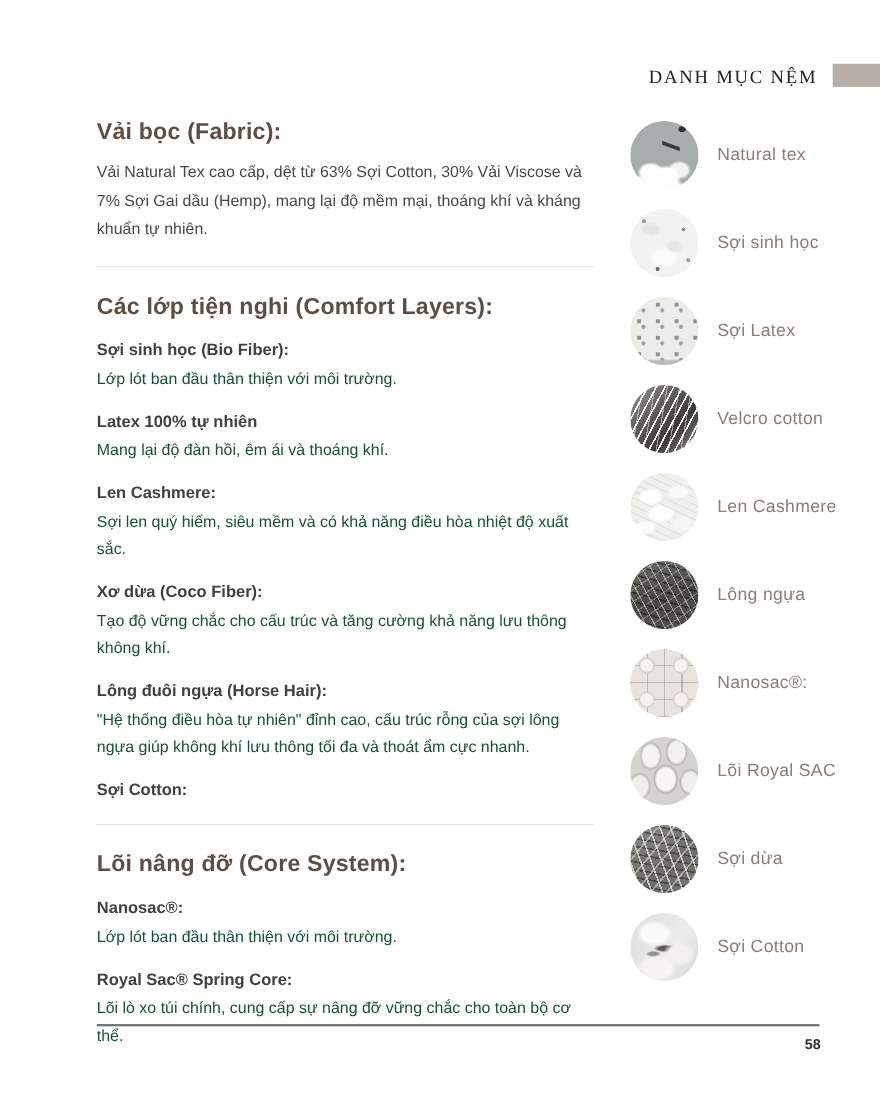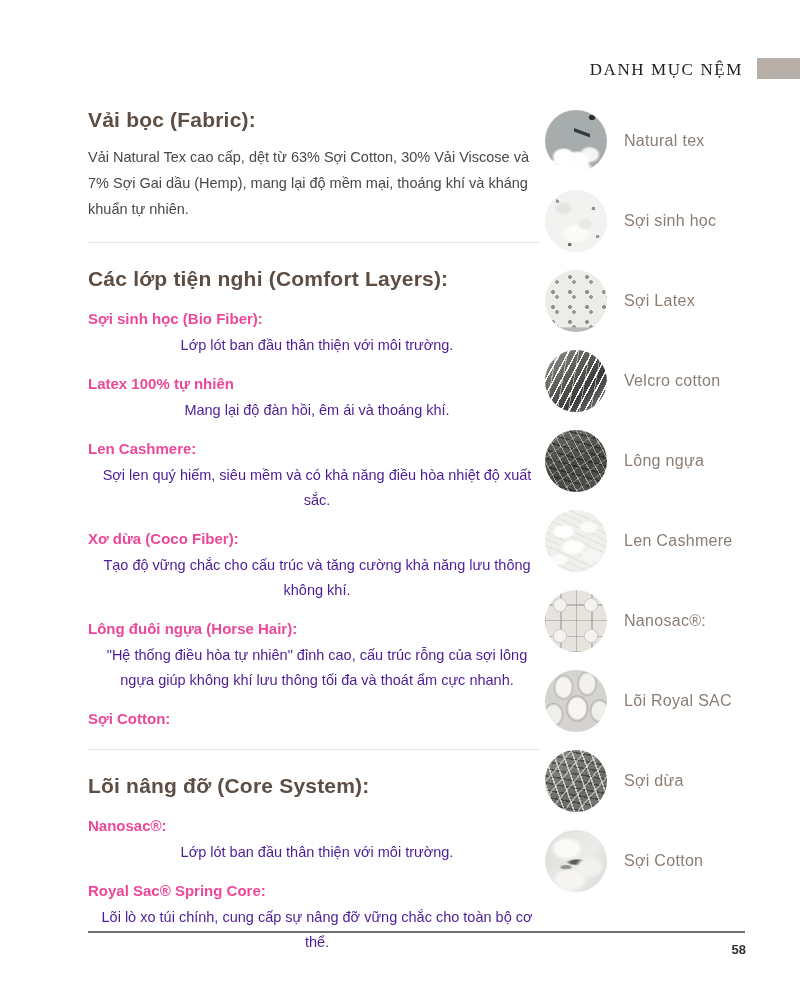--- a/index.html
+++ b/index.html
@@ -34,28 +34,28 @@
   }
   p.body-text {
     font-size:14.5px; line-height:26px; color:#4b4744;
   }
   .divider {
     border:none; border-top:1px solid #e8e3dc;
     margin:20px 0 22px 0; width:452px;
   }
   .item { margin:15px 0 3px 0; }
   .item-label {
-    font-size:15px; font-weight:700; color:#ec4899;
+    font-size:15px; font-weight:700; color:#404040;
     line-height:21px; margin-bottom:4px;
   }
-  .item-text { font-size:14.5px; line-height:25px; color:#4c1d95;text-align:center; }
+  .item-text { font-size:14.5px; line-height:25px; color:#14532d; }
 
   
   .materials {
-    position:absolute; left:545px; top:110px; width:215px;text-align:center;
+    position:absolute; left:573px; top:110px; width:215px;text-align:center;
   }
   .material-row {
     display:flex; align-items:center; height:62px; margin-bottom:18px;
   }
   .material-label {
     margin-left:17px; font-size:16px; color:#8b7d73; letter-spacing:.3px;
     white-space:nowrap;
   }
   .c { width:62px; height:62px; border-radius:50%; flex:none; overflow:hidden; }
 
@@ -204,28 +204,28 @@
   </div>
   <div class="material-row">
     <div class="c tex-latex"></div>
     <span class="material-label">Sợi Latex</span>
   </div>
   <div class="material-row">
     <div class="c tex-velcro"></div>
     <span class="material-label">Velcro cotton</span>
   </div>
   <div class="material-row">
+    <div class="c tex-cashmere"></div>
+    <span class="material-label">Len Cashmere</span>
+  </div>
+  <div class="material-row">
     <div class="c tex-horsehair"></div>
     <span class="material-label">Lông ngựa</span>
   </div>
   <div class="material-row">
-    <div class="c tex-cashmere"></div>
-    <span class="material-label">Len Cashmere</span>
-  </div>
-  <div class="material-row">
     <div class="c tex-nanosac"></div>
     <span class="material-label">Nanosac®:</span>
   </div>
   <div class="material-row">
     <div class="c tex-royalsac"></div>
     <span class="material-label">Lõi Royal SAC</span>
   </div>
   <div class="material-row">
     <div class="c tex-coco"></div>
     <span class="material-label">Sợi dừa</span>

